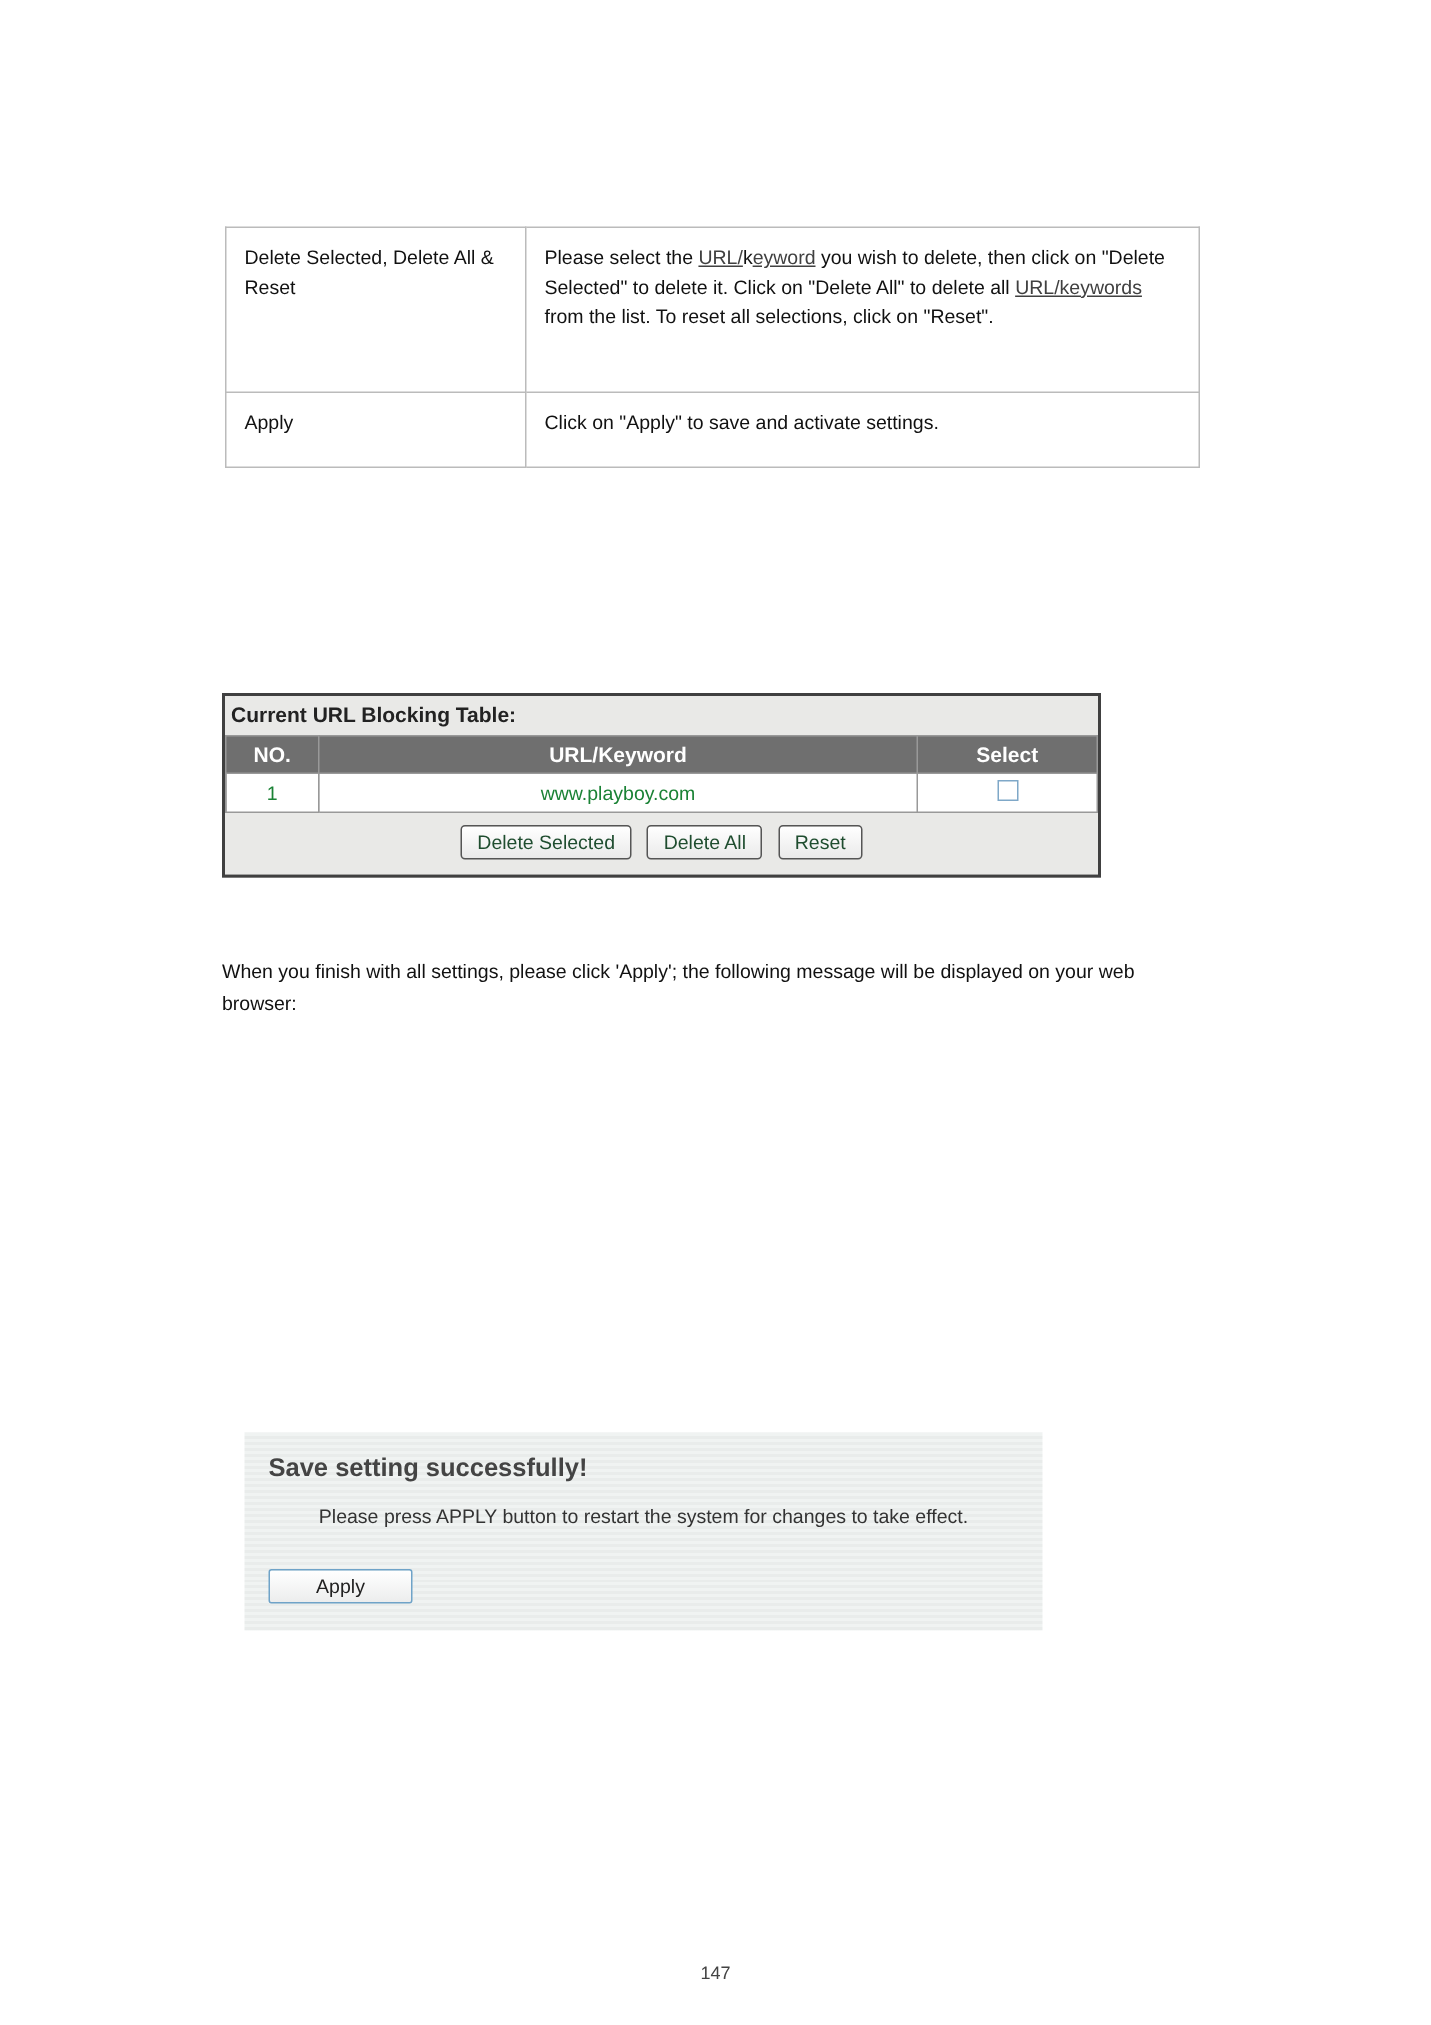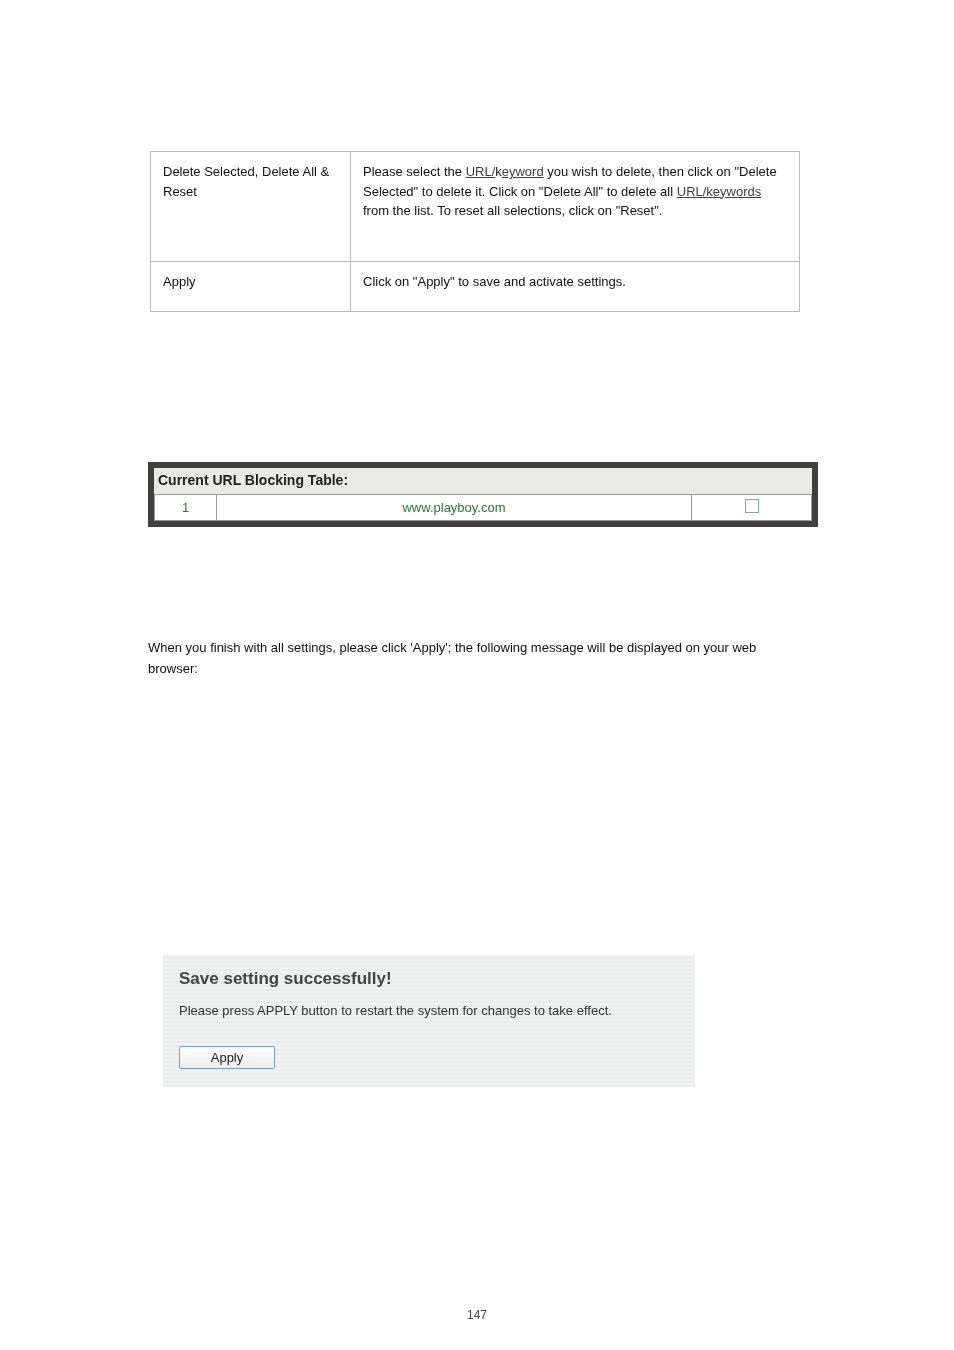--- a/index.html
+++ b/index.html
@@ -42,22 +42,22 @@
       color: #404040;
       text-decoration: underline;
       cursor: pointer;
     }
 
     
     .block-table-wrap {
       position: absolute;
       left: 148px;
       top: 462px;
-      width: 670px;
-      border: 6px solid #404040;
+      width: 586px;
+      border: 2px solid #404040;
       background: #737373;
     }
     .block-title {
       font-size: 14px;
       font-weight: bold;
       color: #222;
       padding: 4px 6px 6px 4px;
       background: #e9e9e7;
     }
     .grid-table {
@@ -134,20 +134,21 @@
       font-size: 17px;
       font-weight: bold;
       font-family: "Helvetica Neue", Arial, sans-serif;
       color: #444;
       margin-bottom: 14px;
     }
     .save-msg {
       font-size: 13px;
       color: #333;
       margin-bottom: 28px;
+      text-align: center;
     }
     .apply-btn {
       display: inline-block;
       width: 96px;
       text-align: center;
       border: 1px solid #6fa3c8;
       border-radius: 2px;
       background: linear-gradient(#ffffff, #eceded);
       padding: 3px 0;
       font-size: 13px;
@@ -191,29 +192,39 @@
 
 <div class="block-table-wrap">
   <div class="block-title">Current URL Blocking Table:</div>
   <table class="grid-table">
     <colgroup>
         <col class="no">
         <col class="key">
         <col class="sel">
       </colgroup>
     <tbody>
+        <tr>
+      <th>NO.</th>
+      <th>URL/Keyword</th>
+      <th>Select</th>
+    </tr>
     <tr>
       <td>1</td>
       <td>www.playboy.com</td>
       <td>
         <span class="cbx"></span>
       </td>
     </tr>
   </tbody>
     </table>
+  <div class="btn-row">
+    <span class="btn">Delete Selected</span>
+    <span class="btn">Delete All</span>
+    <span class="btn">Reset</span>
+  </div>
 </div>
 
 <div class="note">When you finish with all settings, please click 'Apply'; the following message will be displayed on your web browser:</div>
 
 <div class="save-panel">
   <div class="save-title">Save setting successfully!</div>
   <div class="save-msg">Please press APPLY button to restart the system for changes to take effect.</div>
   <span class="apply-btn">Apply</span>
 </div>
 

